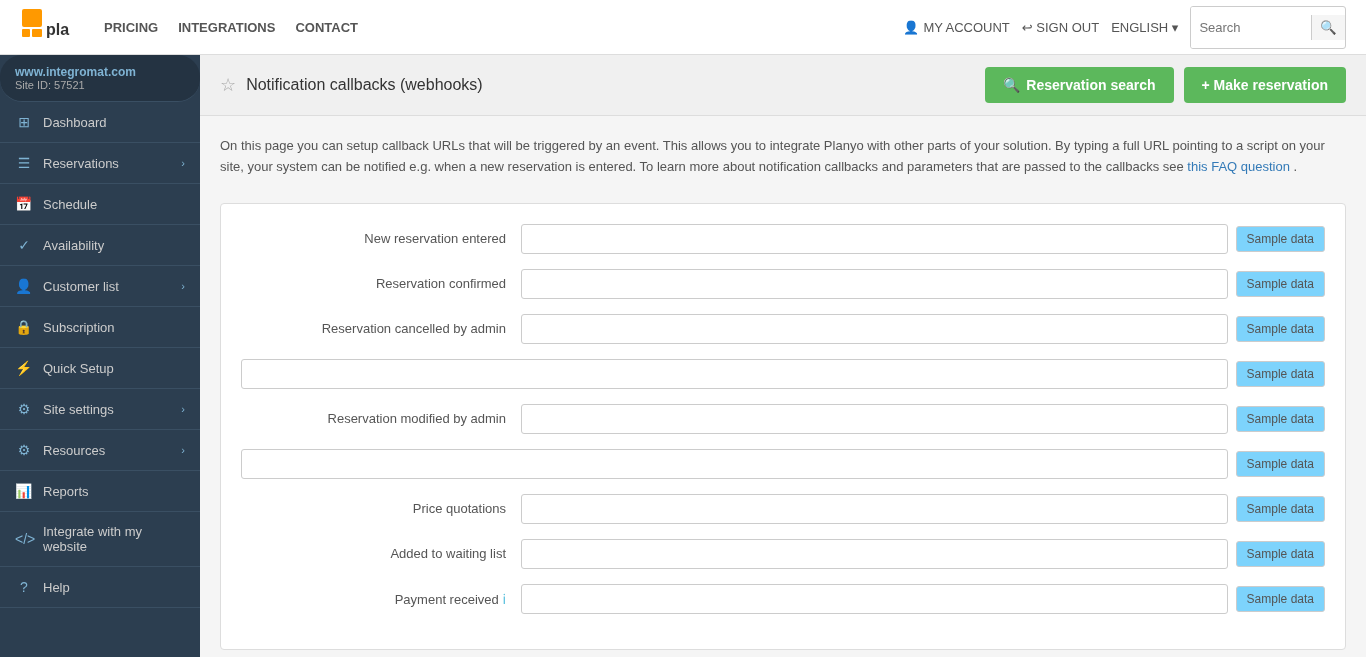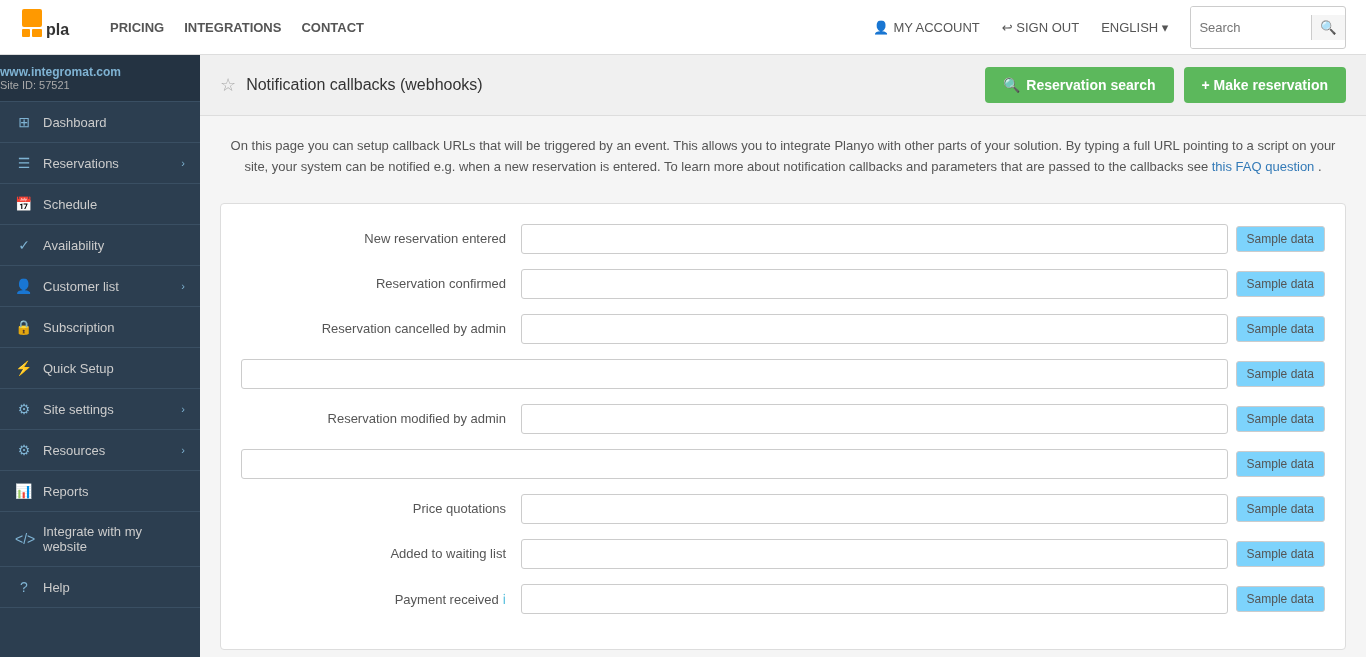--- a/index.html
+++ b/index.html
@@ -23,33 +23,32 @@
     .logo-icon {
       width: 50px;
       height: 40px;
       margin-right: 4px;
     }
     .nav-links {
       display: flex;
       align-items: center;
       gap: 20px;
       flex: 1;
-      margin-left: 6px;
     }
     .nav-link {
       color: #555;
       text-decoration: none;
       font-size: 13px;
       font-weight: bold;
       text-transform: uppercase;
     }
     .nav-right {
       display: flex;
       align-items: center;
-      gap: 22px;
+      gap: 12px;
     }
     .nav-right a {
       color: #555;
       text-decoration: none;
       font-size: 13px;
     }
     .search-box {
       display: flex;
       align-items: center;
       border: 1px solid #ccc;
@@ -85,22 +84,23 @@
 
     
     .sidebar {
       width: 200px;
       background: #2c3e50;
       color: #fff;
       flex-shrink: 0;
     }
     .site-info {
       background: #243342;
-      padding: 10px 0;
+      padding: 10px 15px;
       border-bottom: 1px solid #3a4f63;
+      border-radius: 22px;
     }
     .site-info .site-url {
       font-size: 12px;
       color: #7fb3d3;
       font-weight: bold;
     }
     .site-info .site-id {
       font-size: 11px;
       color: #aaa;
     }
@@ -181,21 +181,20 @@
 
     
     .content-body {
       padding: 20px;
     }
     .description-text {
       font-size: 13px;
       color: #555;
       line-height: 1.6;
       margin-bottom: 25px;
-      text-align: center;
     }
     .description-text a {
       color: #337ab7;
       text-decoration: none;
     }
 
     
     .callback-section {
       background: #fff;
       border: 1px solid #ddd;

